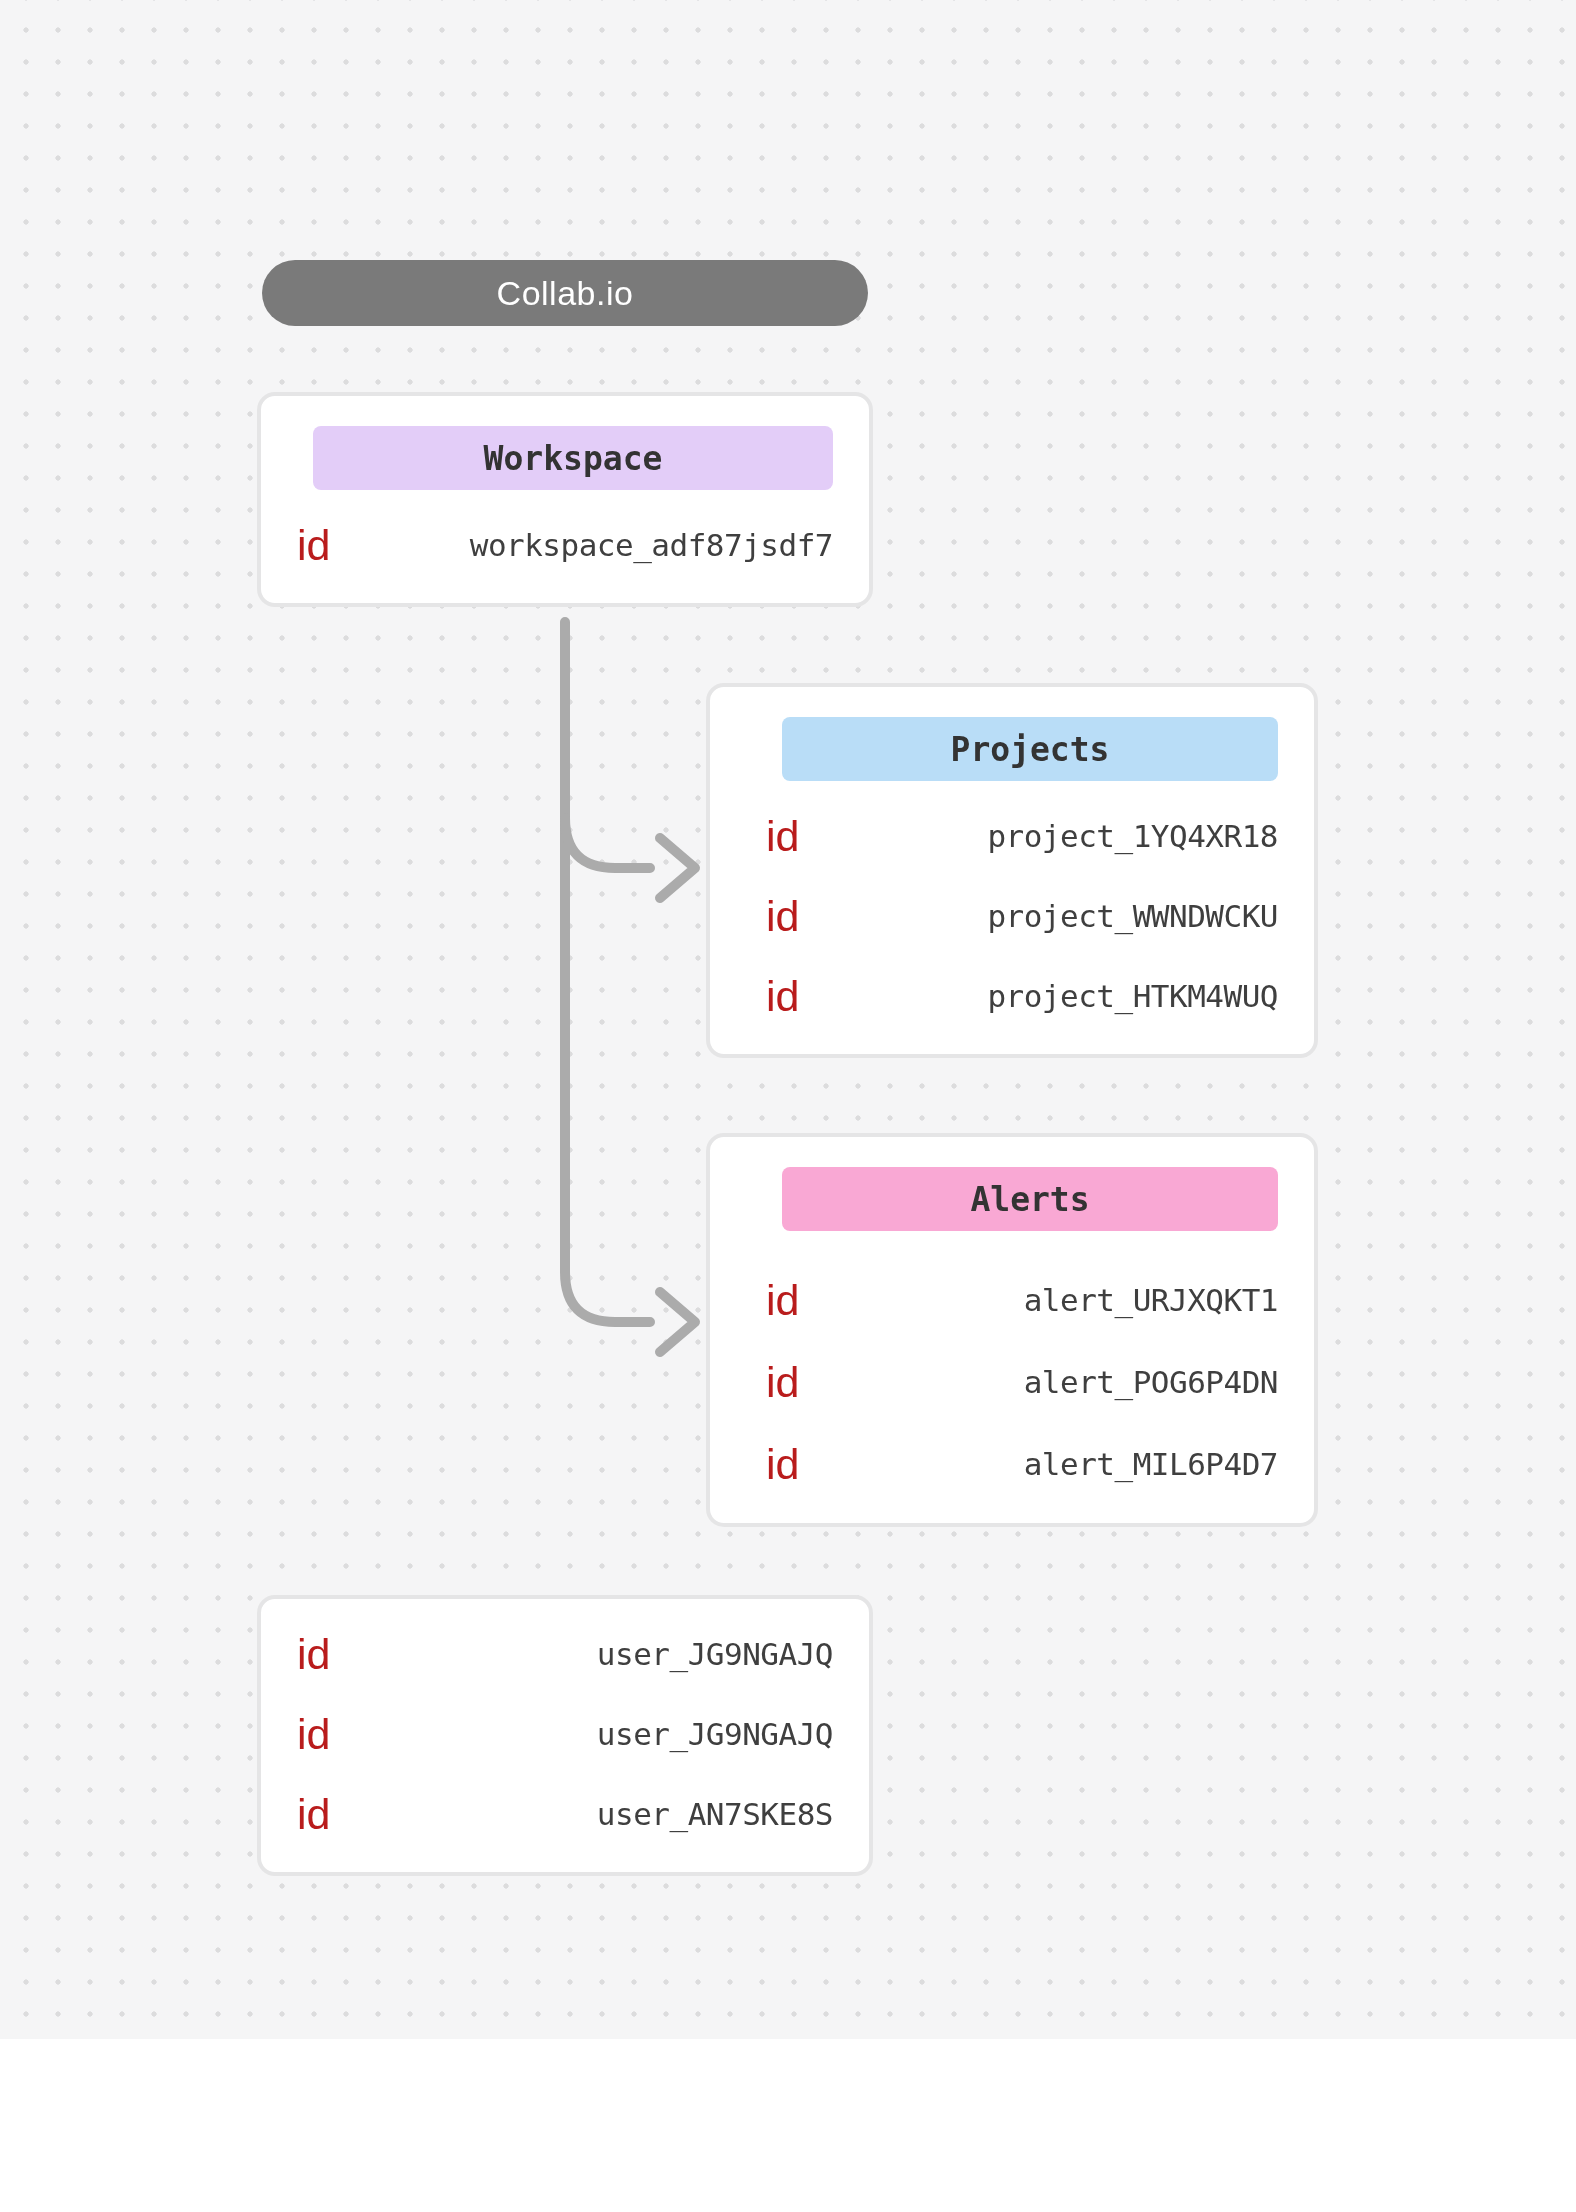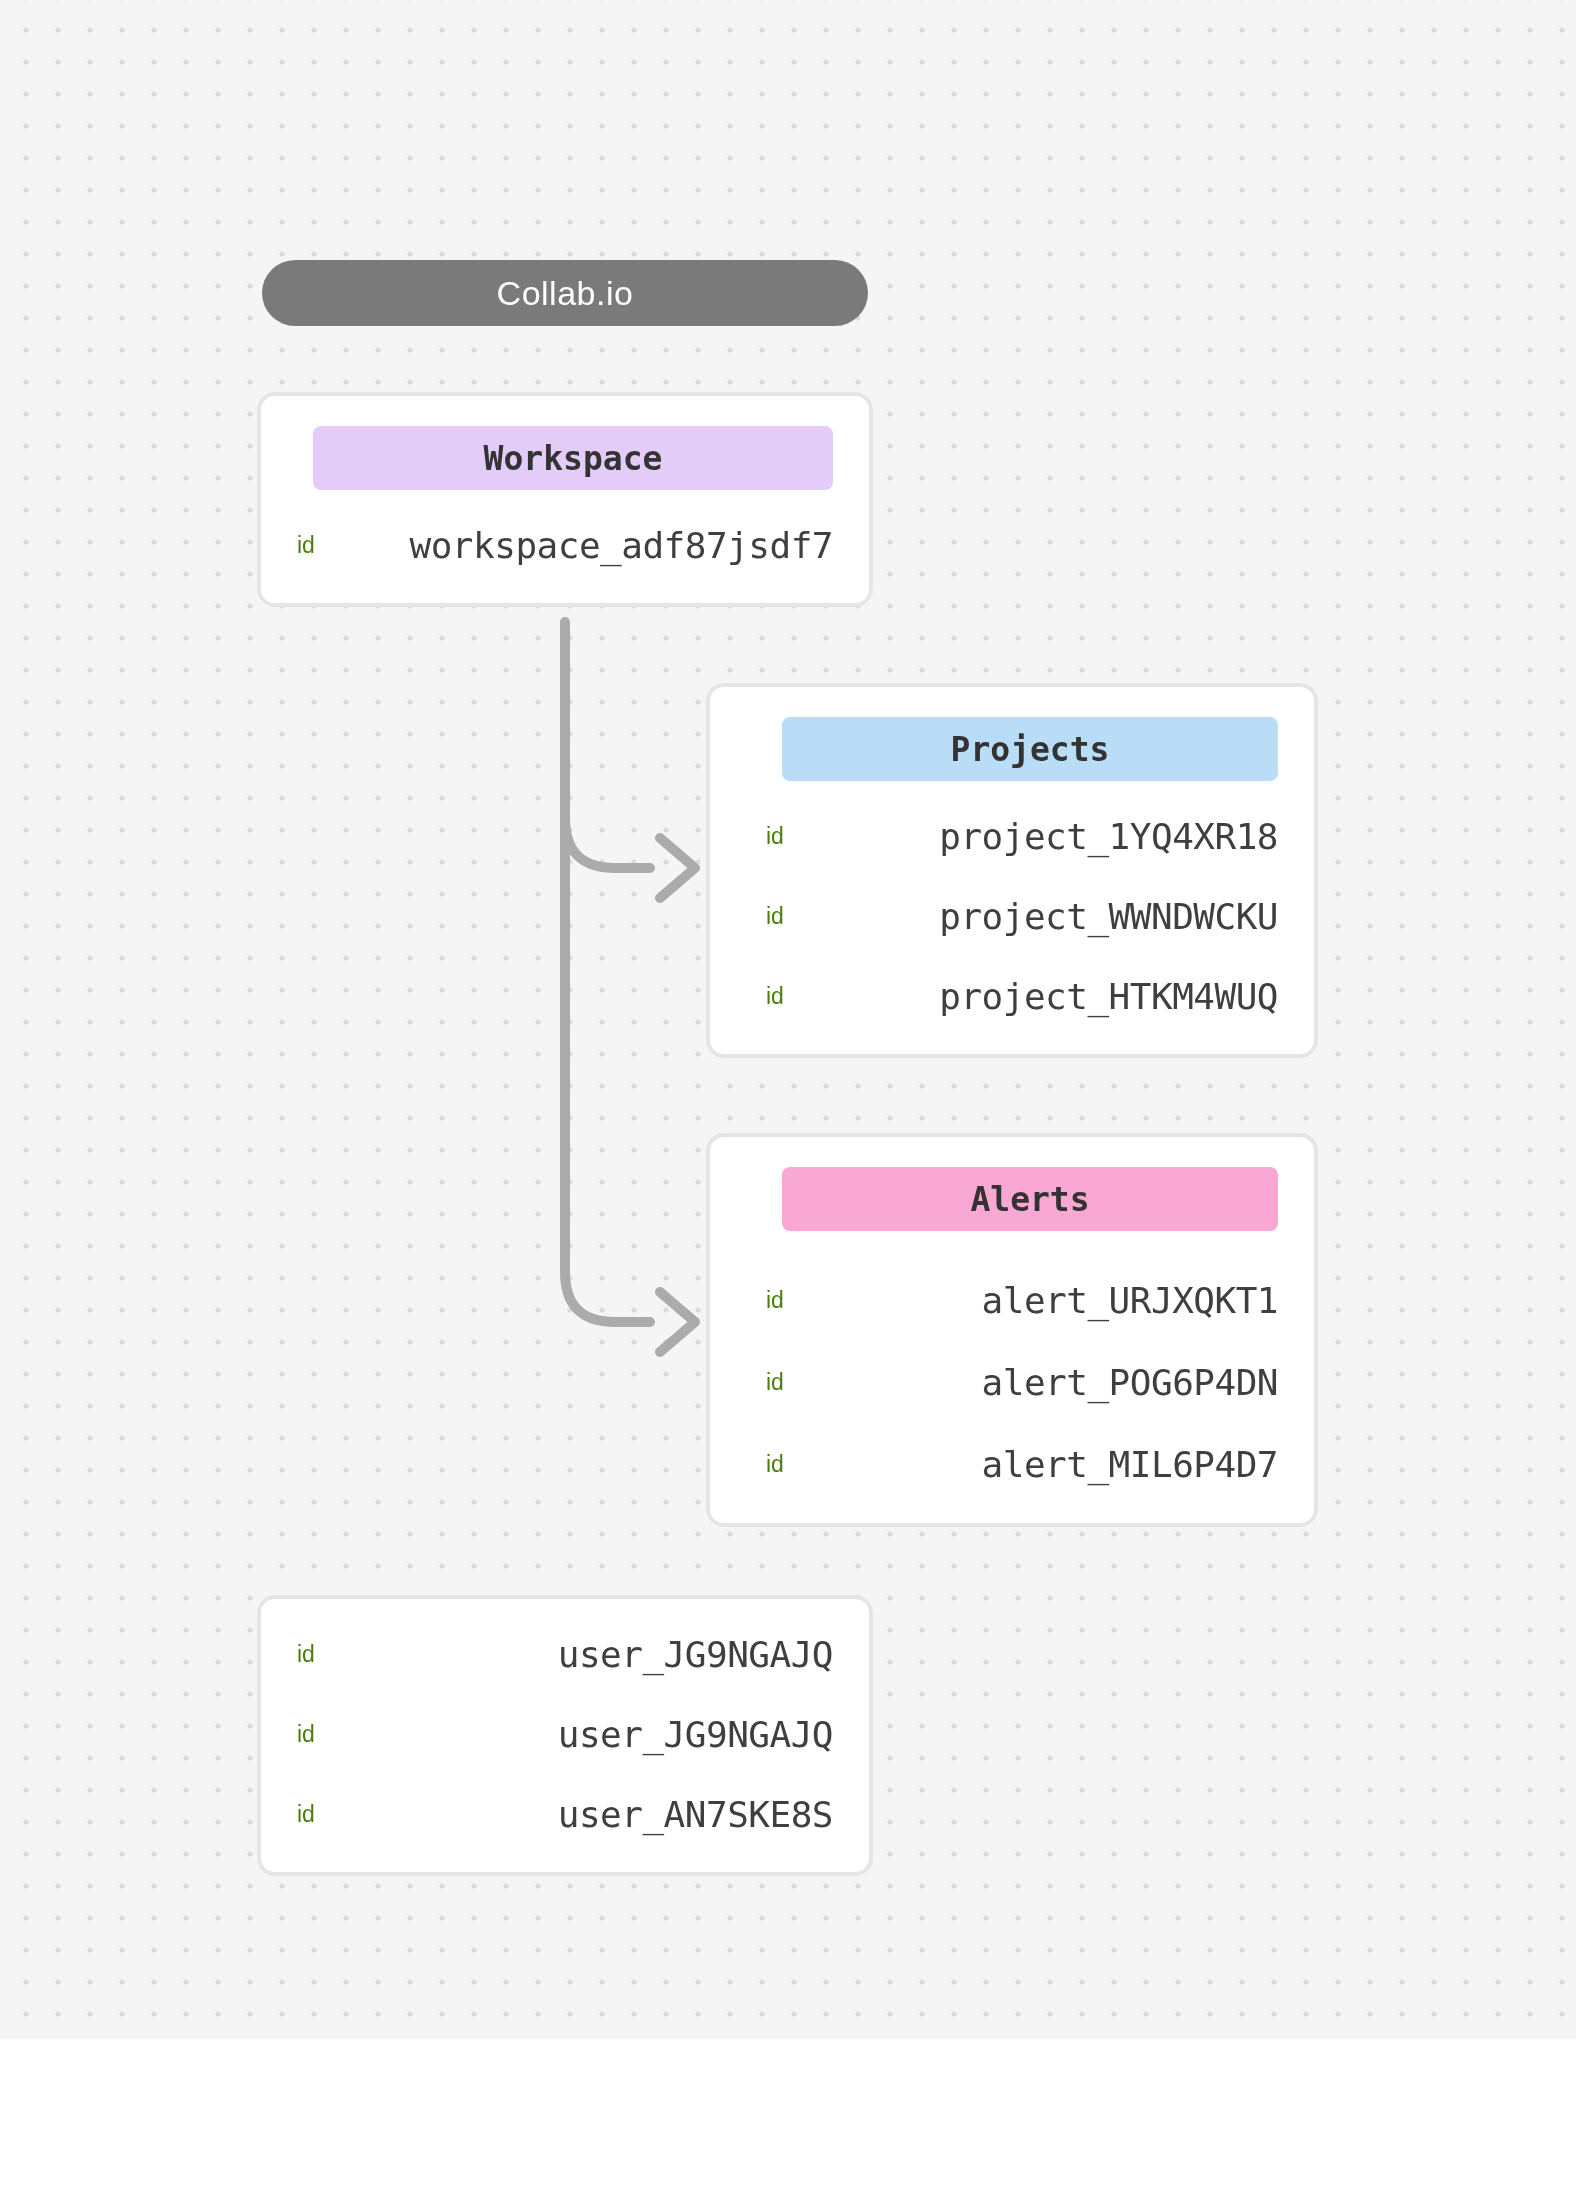--- a/index.html
+++ b/index.html
@@ -66,26 +66,26 @@
   .row {
     height: 80px;
     display: flex;
     align-items: center;
     justify-content: space-between;
   }
   .gap-lg .row {
     height: 82px;
   }
   .key {
-    font-size: 23px;
-    color: #4d7c0f;
+    font-size: 43px;
+    color: #b91c1c;
   }
   .val {
     font-family: "DejaVu Sans Mono", monospace;
-    font-size: 36px;
+    font-size: 31px;
     font-weight: 500;
     color: #3f3f3f;
     letter-spacing: -0.5px;
   }
   .w-left  { left: 257px; width: 616px; }
   .w-right { left: 706px; width: 612px; padding-left: 20px; }
 </style>
 </head>
 <body>
 

